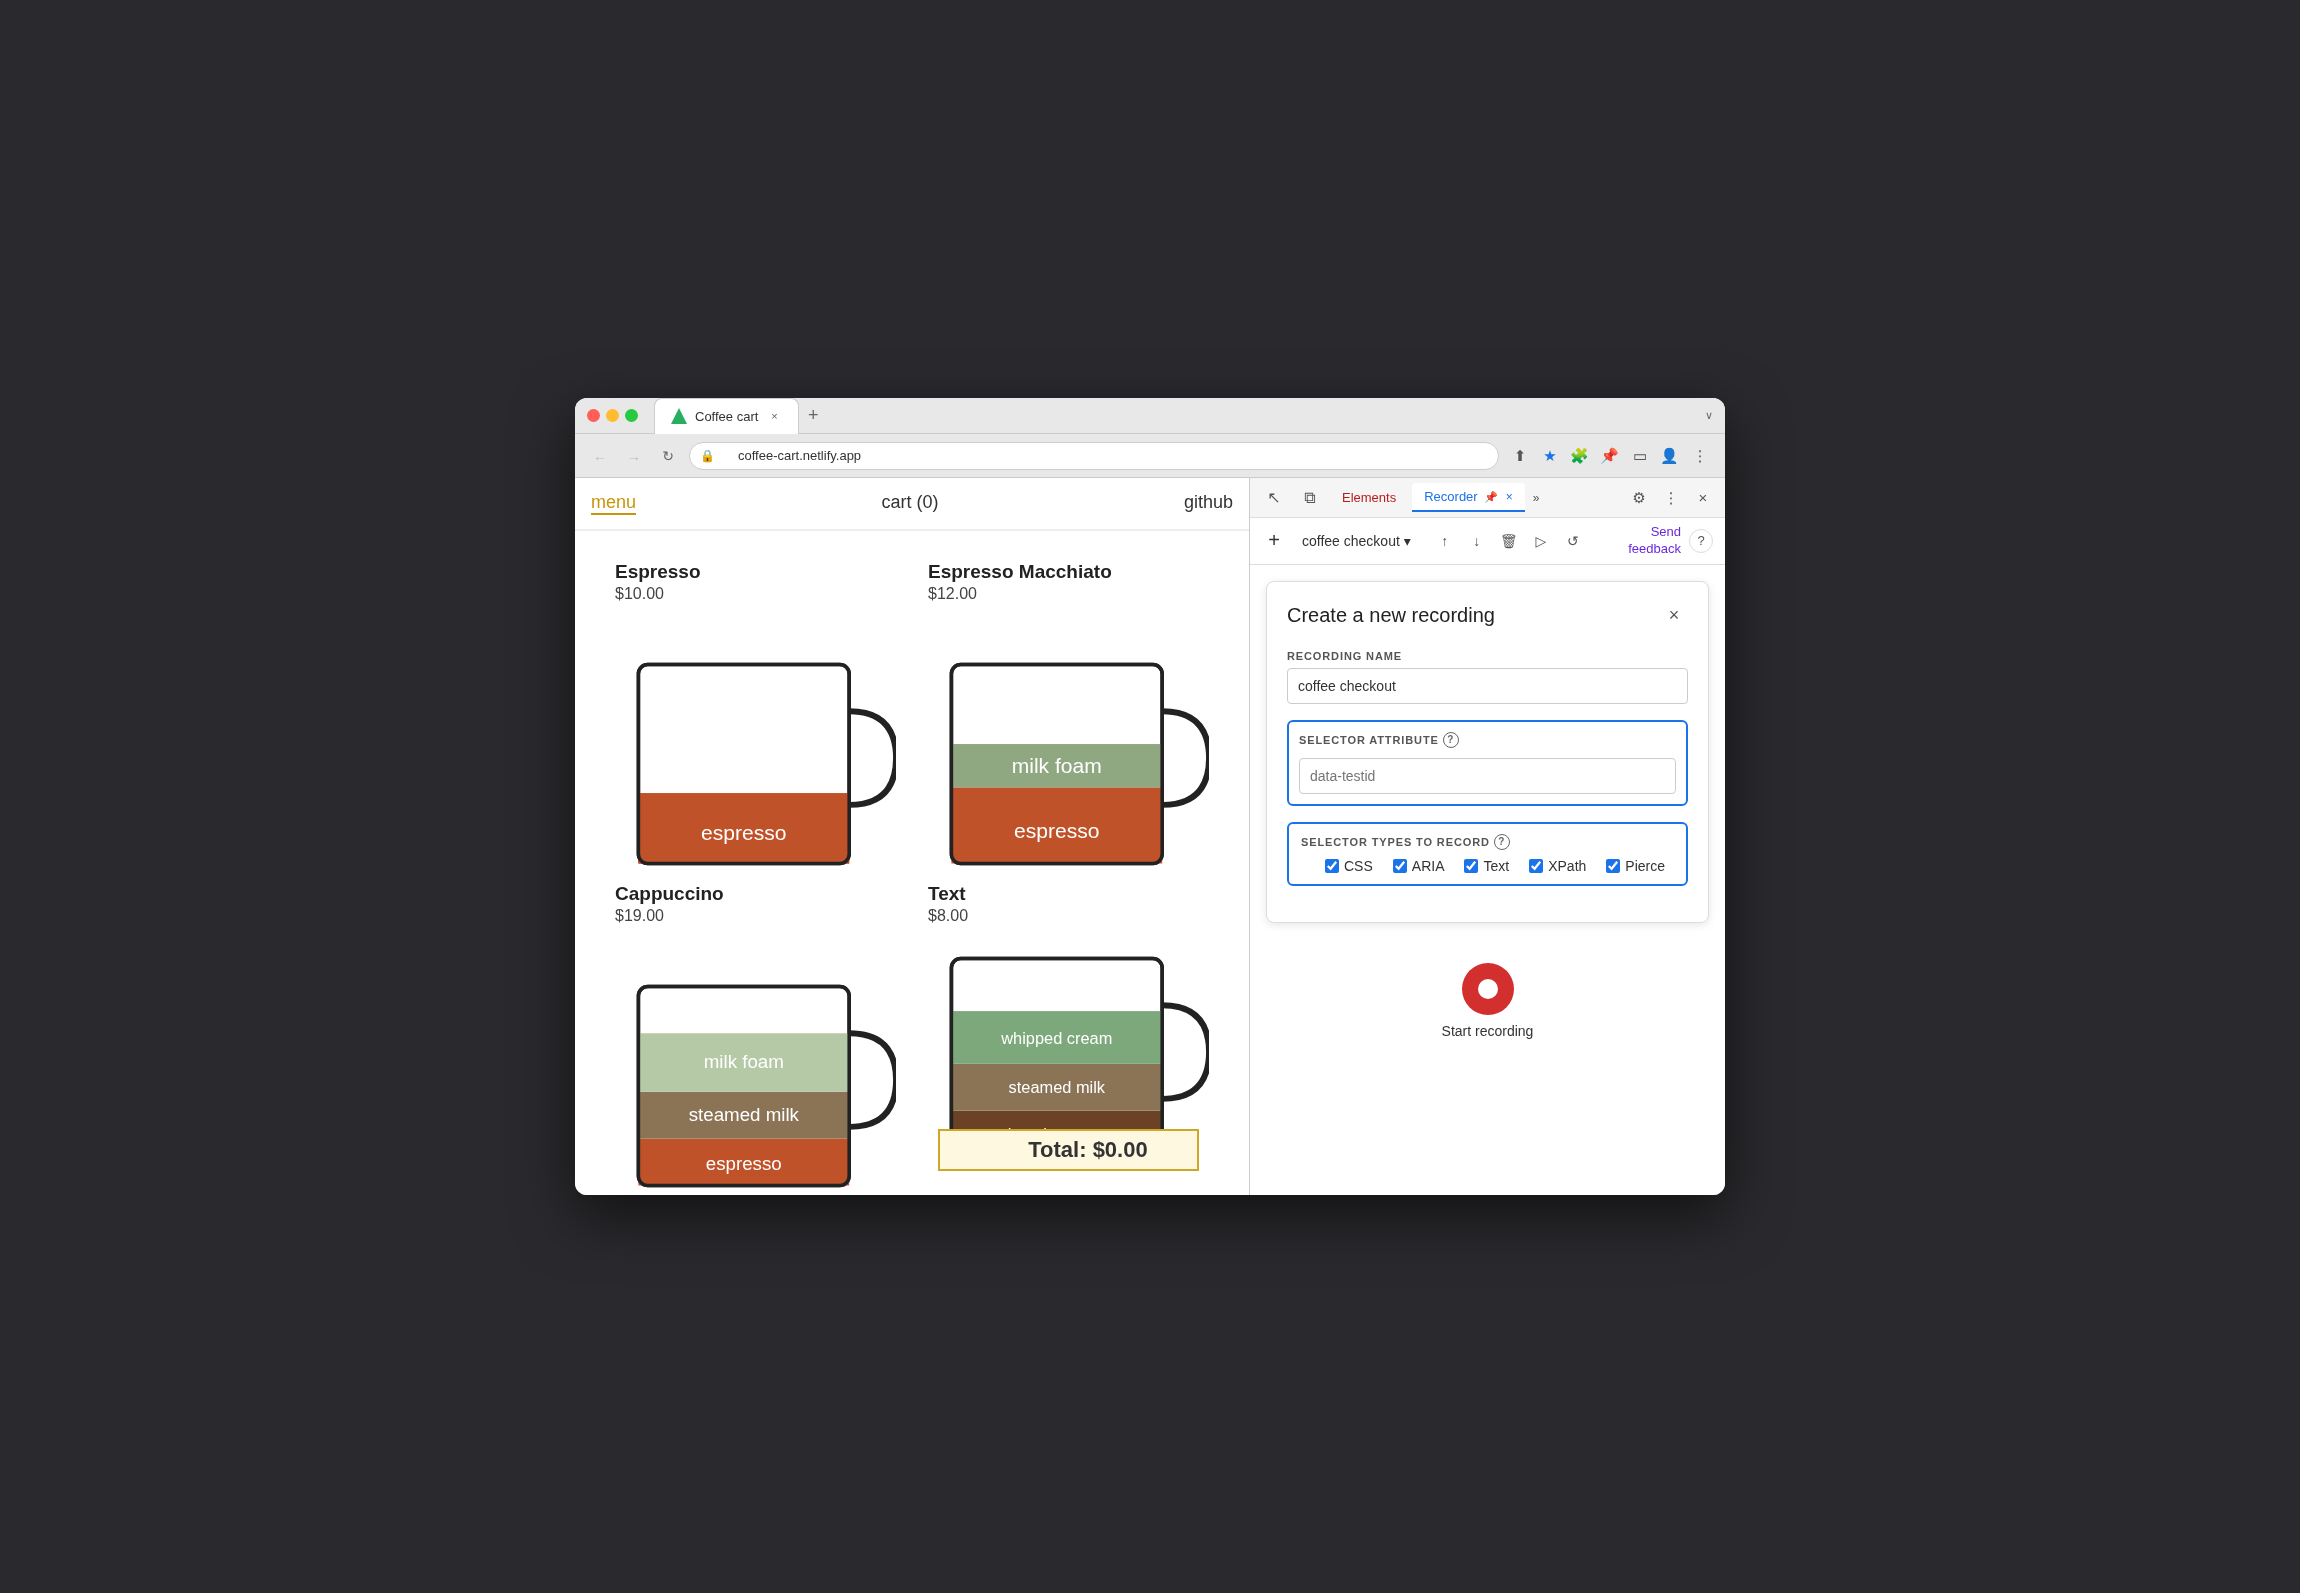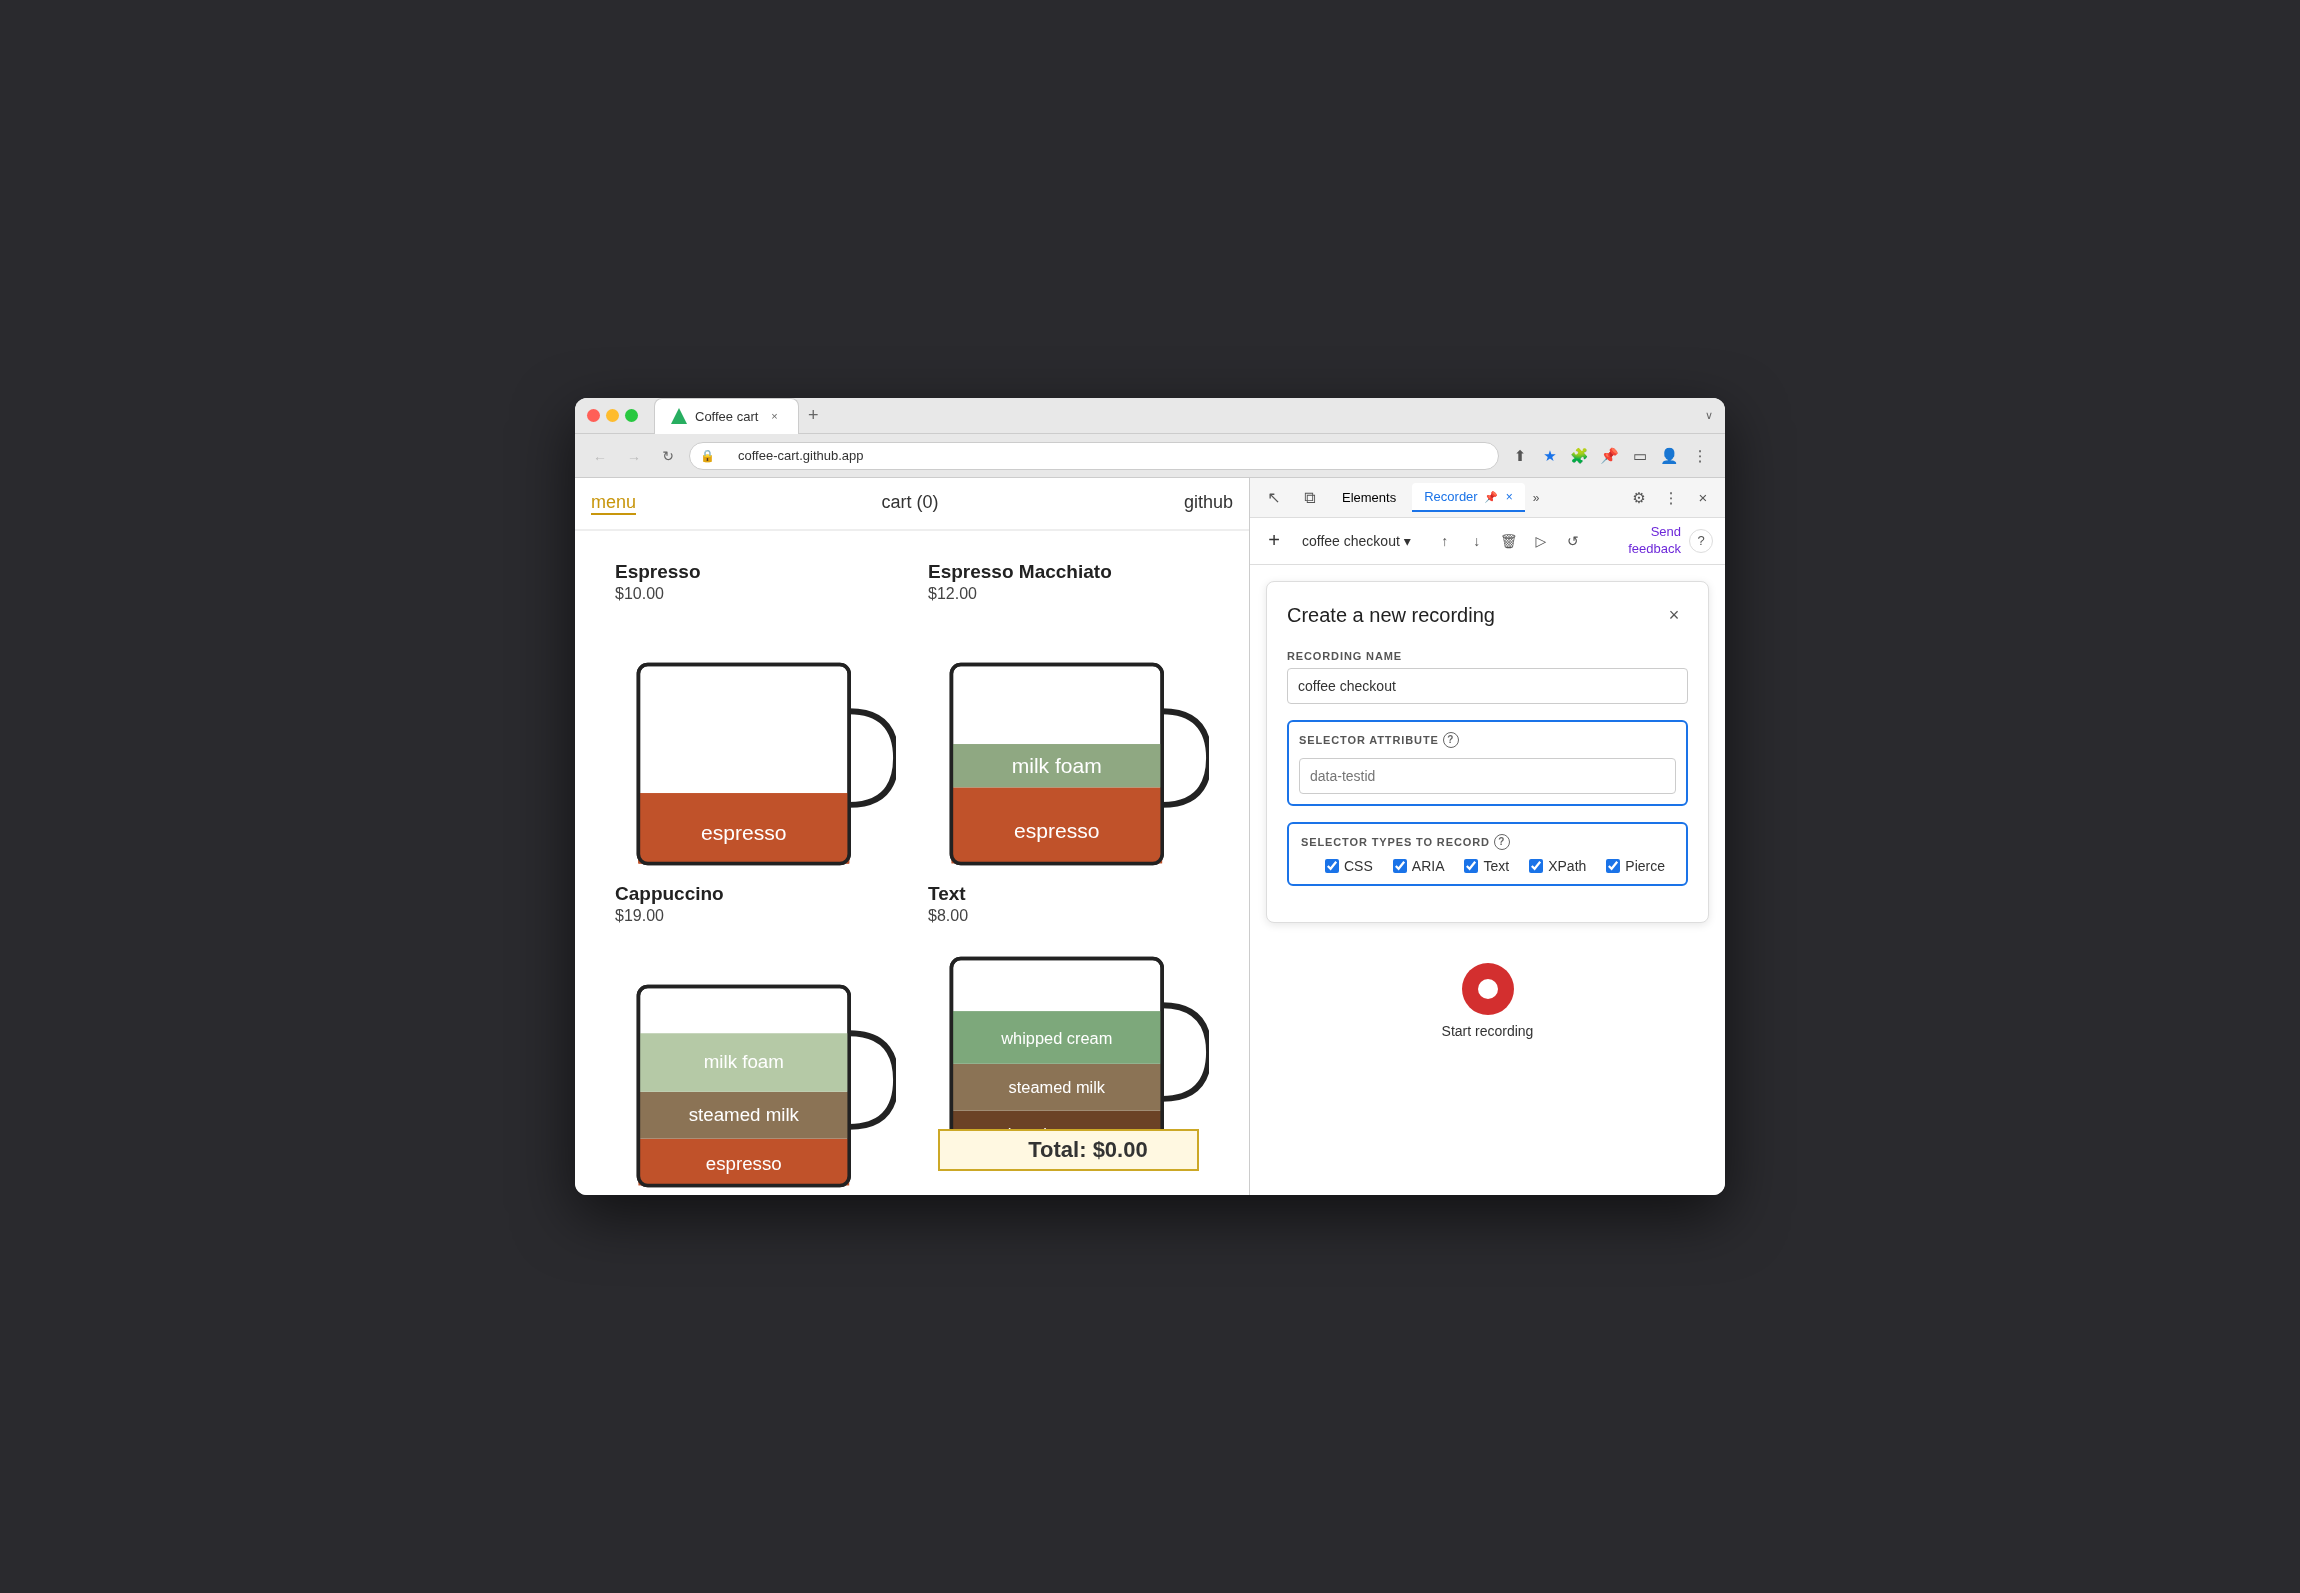--- a/index.html
+++ b/index.html
@@ -246,21 +246,21 @@
       width: 32px;
       height: 32px;
       border-radius: 4px;
       cursor: pointer;
       color: #555;
       font-size: 16px;
     }
     .devtools-tab {
       padding: 6px 12px;
       font-size: 13px;
-      color: #000000;
+      color: #b91c1c;
       cursor: pointer;
       border-radius: 4px 4px 0 0;
       white-space: nowrap;
     }
     .devtools-tab.active {
       color: #1a73e8;
       border-bottom: 2px solid #1a73e8;
       background: white;
     }
     .devtools-more {
@@ -508,21 +508,21 @@
     </div>
     <div class="window-controls">∨</div>
   </div>
 
   <div class="address-bar">
     <div class="nav-btn disabled">←</div>
     <div class="nav-btn disabled">→</div>
     <div class="nav-btn">↻</div>
     <div class="address-input" style="position:relative; display:flex; align-items:center;">
       <span style="position:absolute; left:10px; font-size:12px; color:#555;">🔒</span>
-      <span style="margin-left:20px; font-size:13px; color:#333;">coffee-cart.github.app</span>
+      <span style="margin-left:20px; font-size:13px; color:#333;">coffee-cart.netlify.app</span>
     </div>
     <div class="toolbar-icons">
       <div class="toolbar-icon">⬆</div>
       <div class="toolbar-icon star">★</div>
       <div class="toolbar-icon">🧩</div>
       <div class="toolbar-icon">📌</div>
       <div class="toolbar-icon">▭</div>
       <div class="toolbar-icon">👤</div>
       <div class="toolbar-icon">⋮</div>
     </div>

